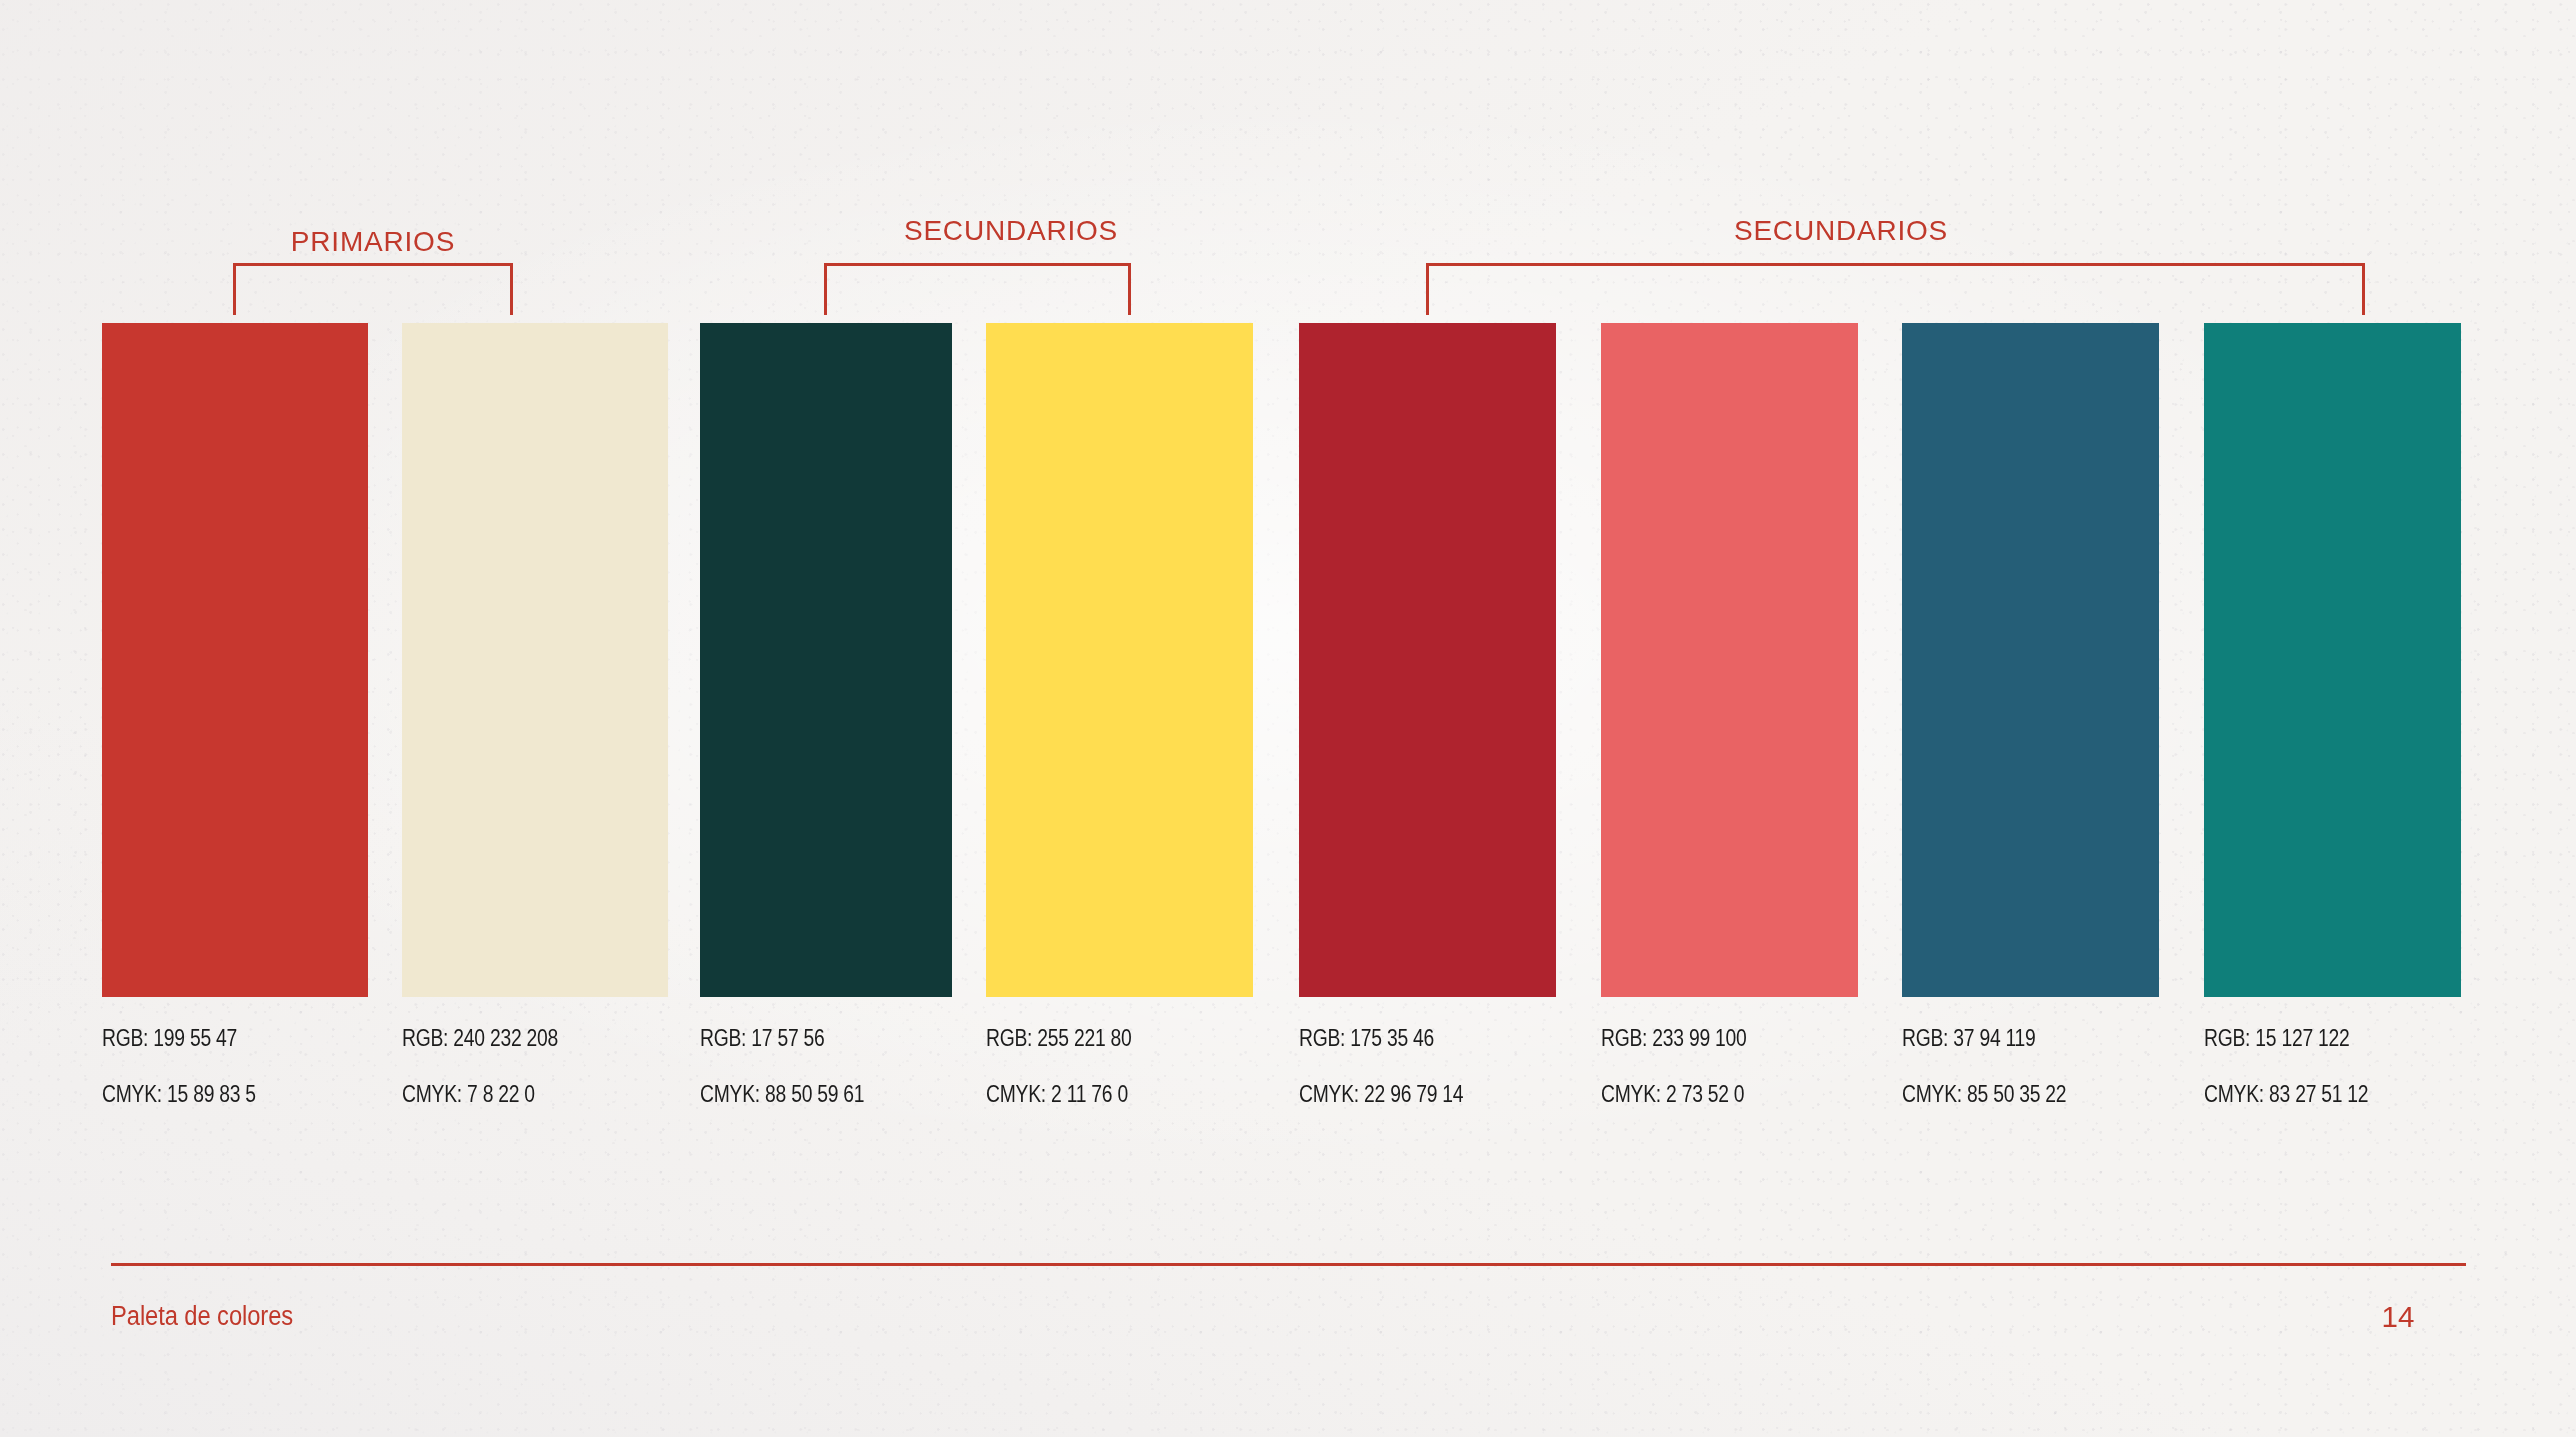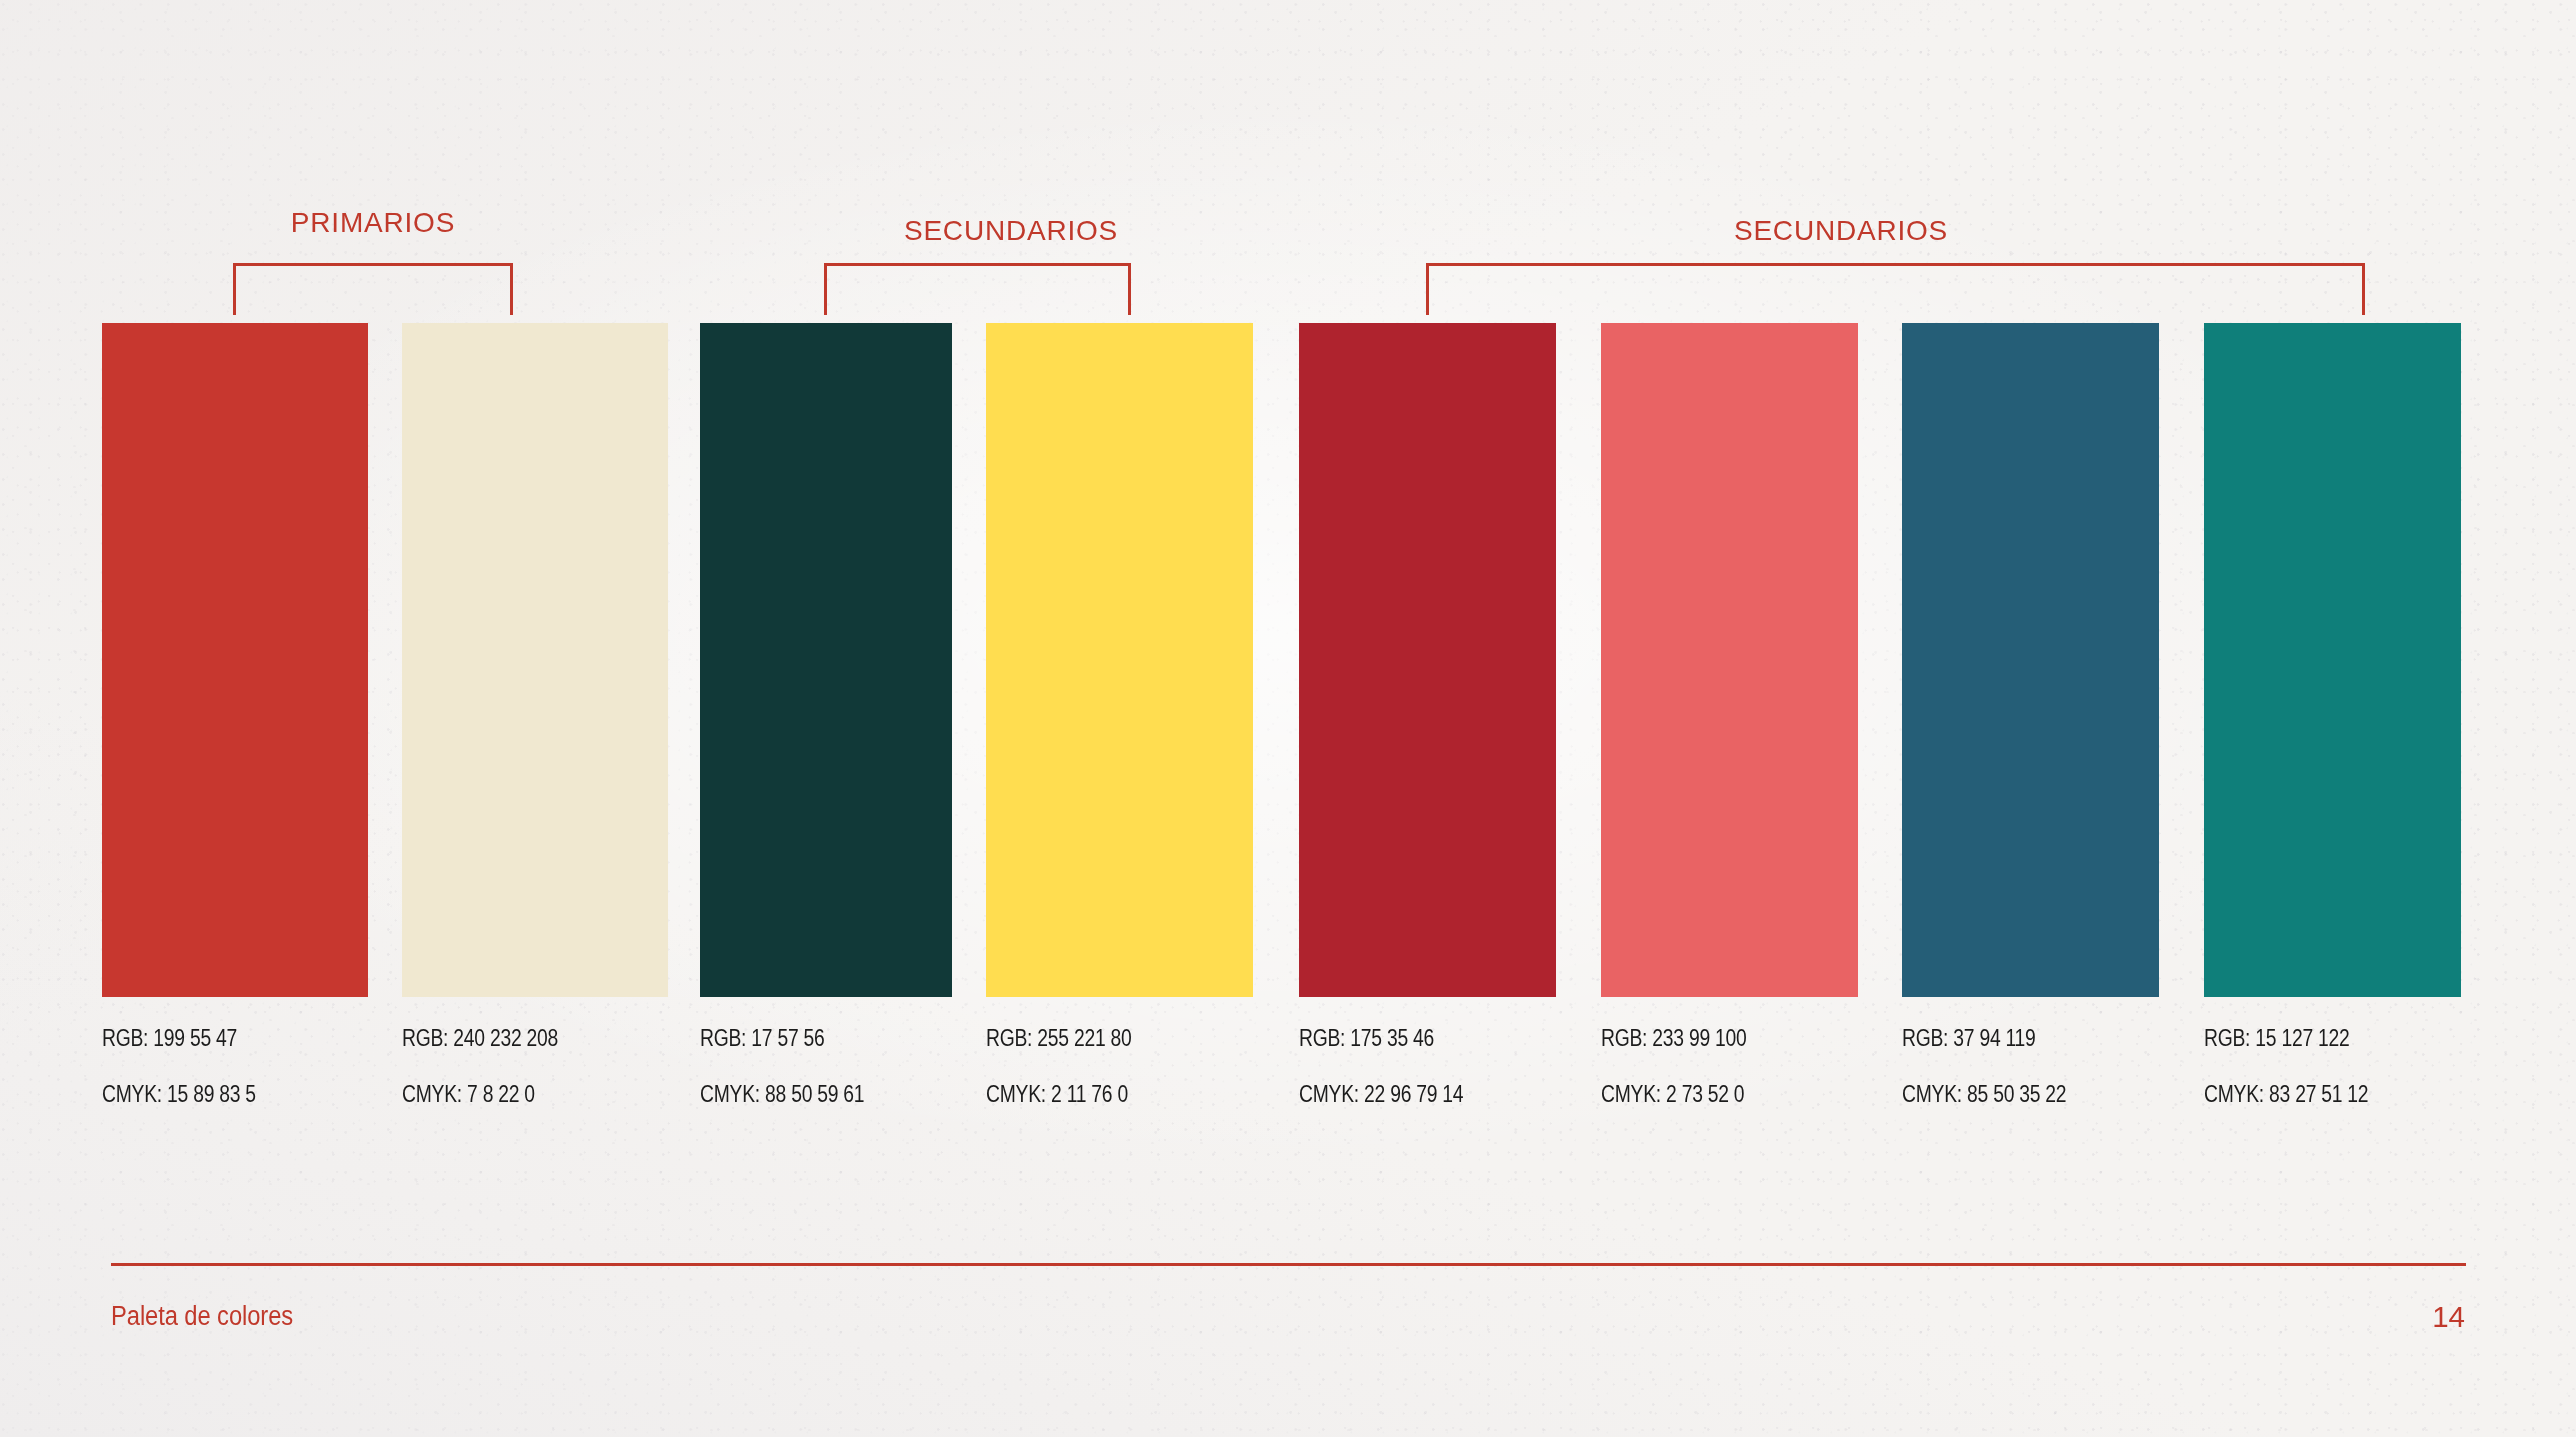--- a/index.html
+++ b/index.html
@@ -106,34 +106,34 @@
     white-space: nowrap;
     transform: scaleX(0.88);
     transform-origin: left center;
   }
   #footer-page {
     position: absolute;
     color: #c0392b;
     font-family: "Liberation Sans", sans-serif;
     font-size: 29.5px;
     white-space: nowrap;
-    text-align: right;
+    text-align: center;
   }
 </style>
 </head>
 <body>
 
 <div id="slide"></div>
 
 <div class="layer" id="content-layer">
 
   <div id="groups-container">
       <div class="group">
         <div class="bracket" style="left: 233px; top: 263px; width: 280px; height: 52px; border-color: rgb(192, 57, 43);"></div>
-        <div class="group-label" style="left: 373px; top: 207px;">PRIMARIOS</div>
+        <div class="group-label" style="left: 373px; top: 226px;">PRIMARIOS</div>
       </div>
       <div class="group">
         <div class="bracket" style="left: 824px; top: 263px; width: 307px; height: 52px; border-color: rgb(192, 57, 43);"></div>
         <div class="group-label" style="left: 1011px; top: 215px;">SECUNDARIOS</div>
       </div>
       <div class="group">
         <div class="bracket" style="left: 1426px; top: 263px; width: 939px; height: 52px; border-color: rgb(192, 57, 43);"></div>
         <div class="group-label" style="left: 1841px; top: 215px;">SECUNDARIOS</div>
       </div>
     </div>

